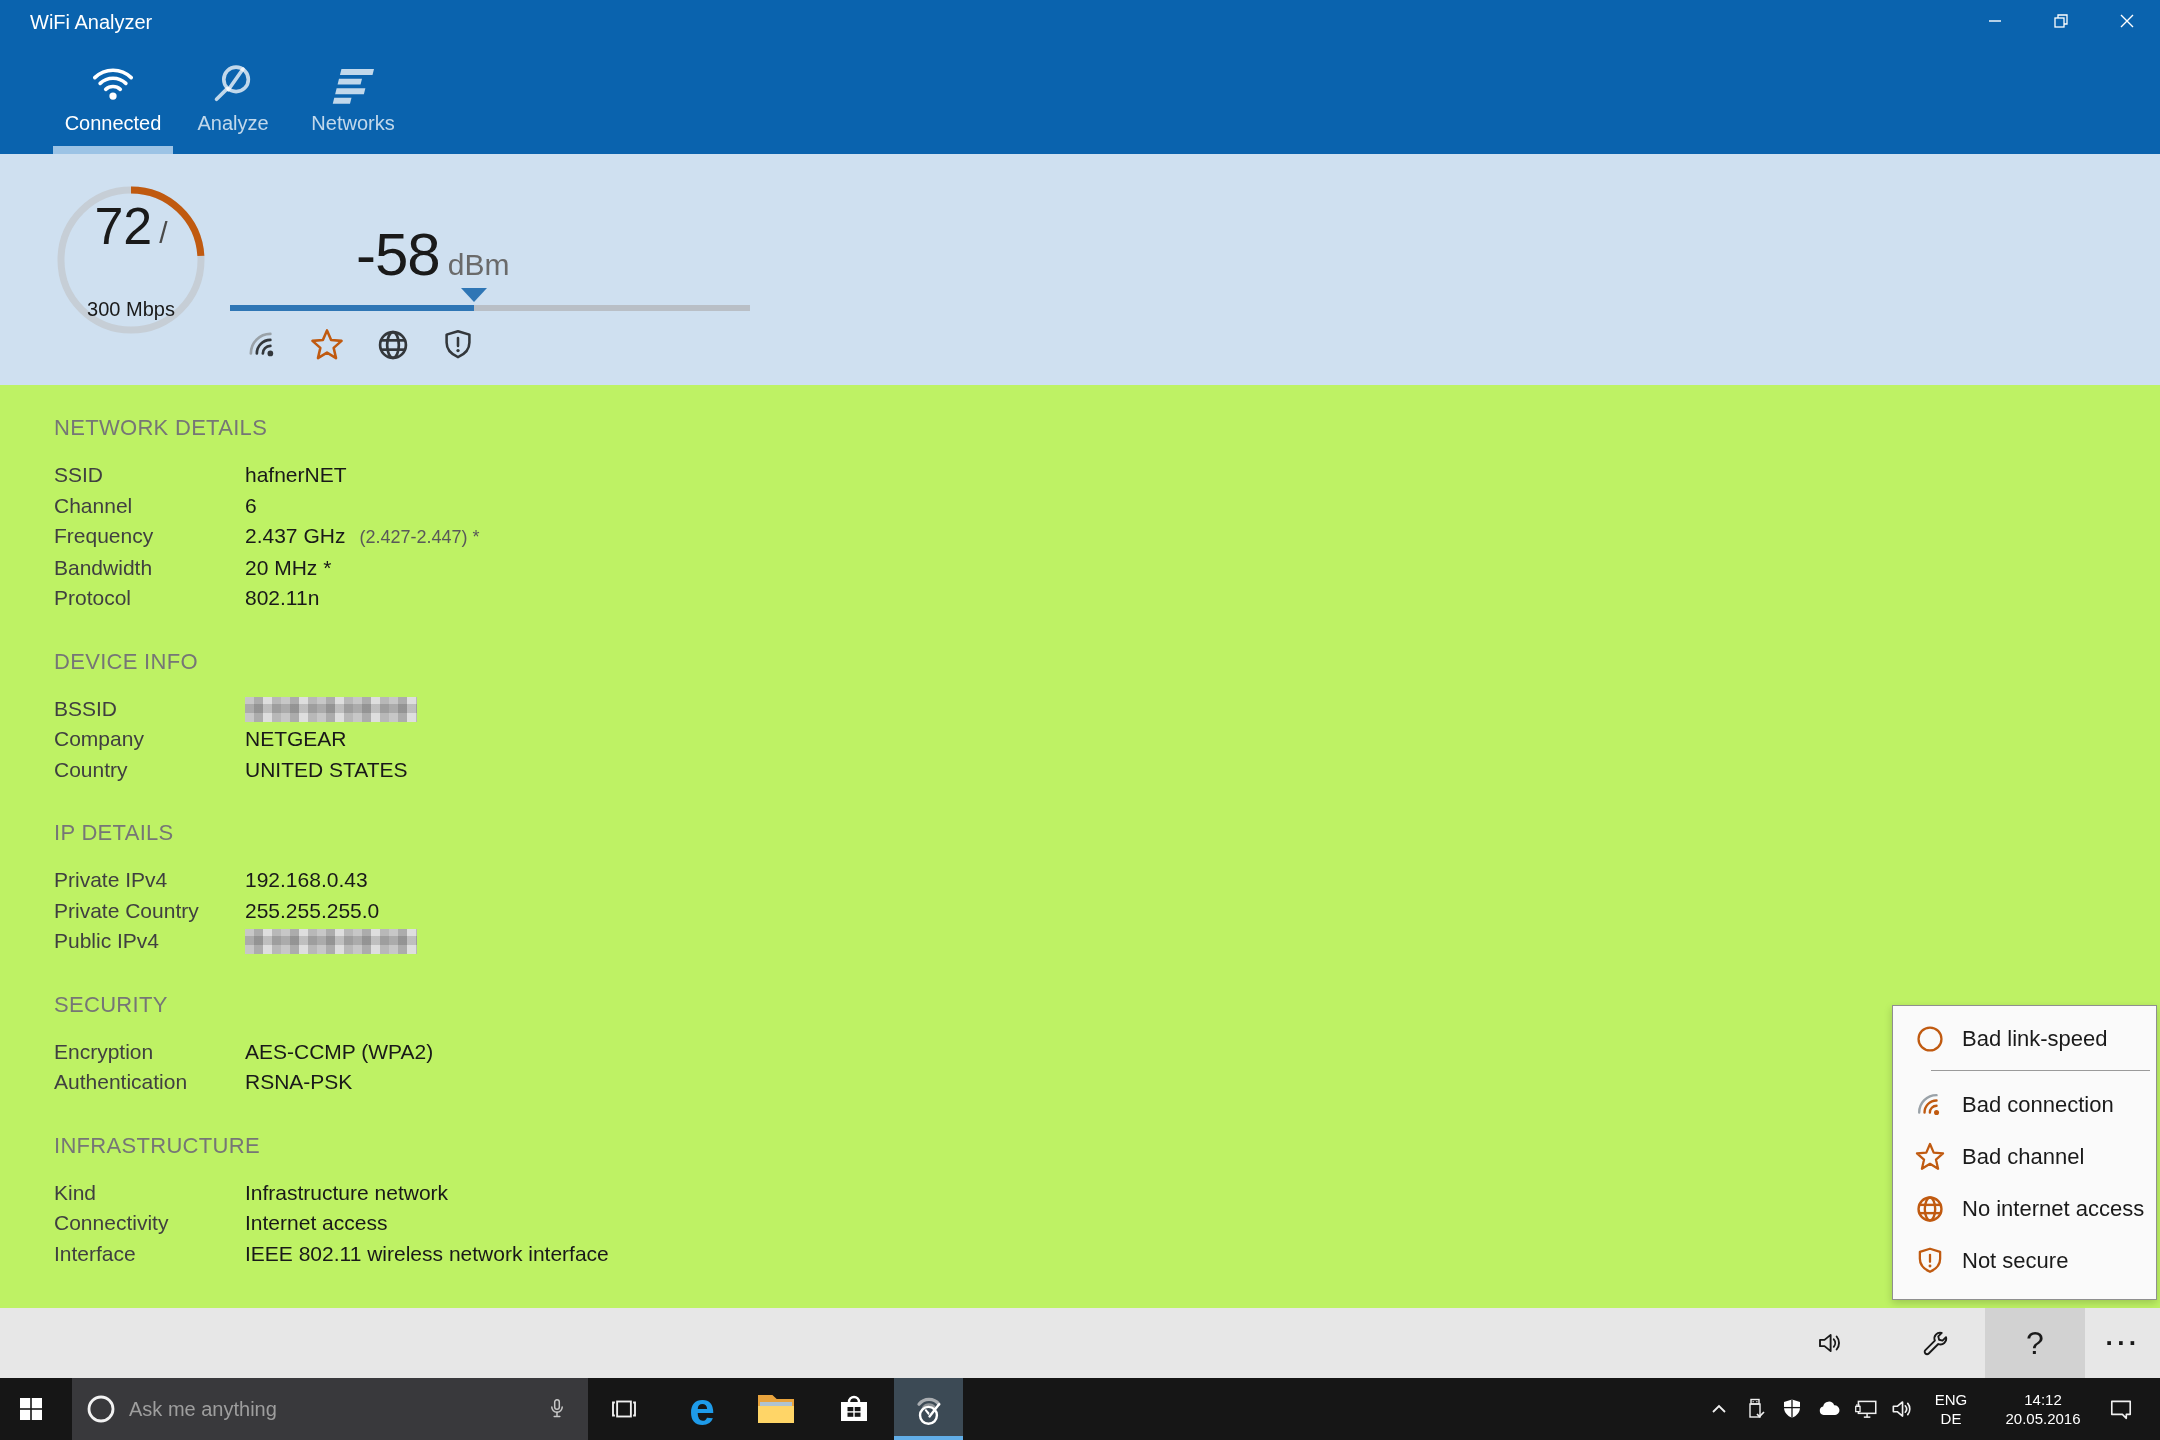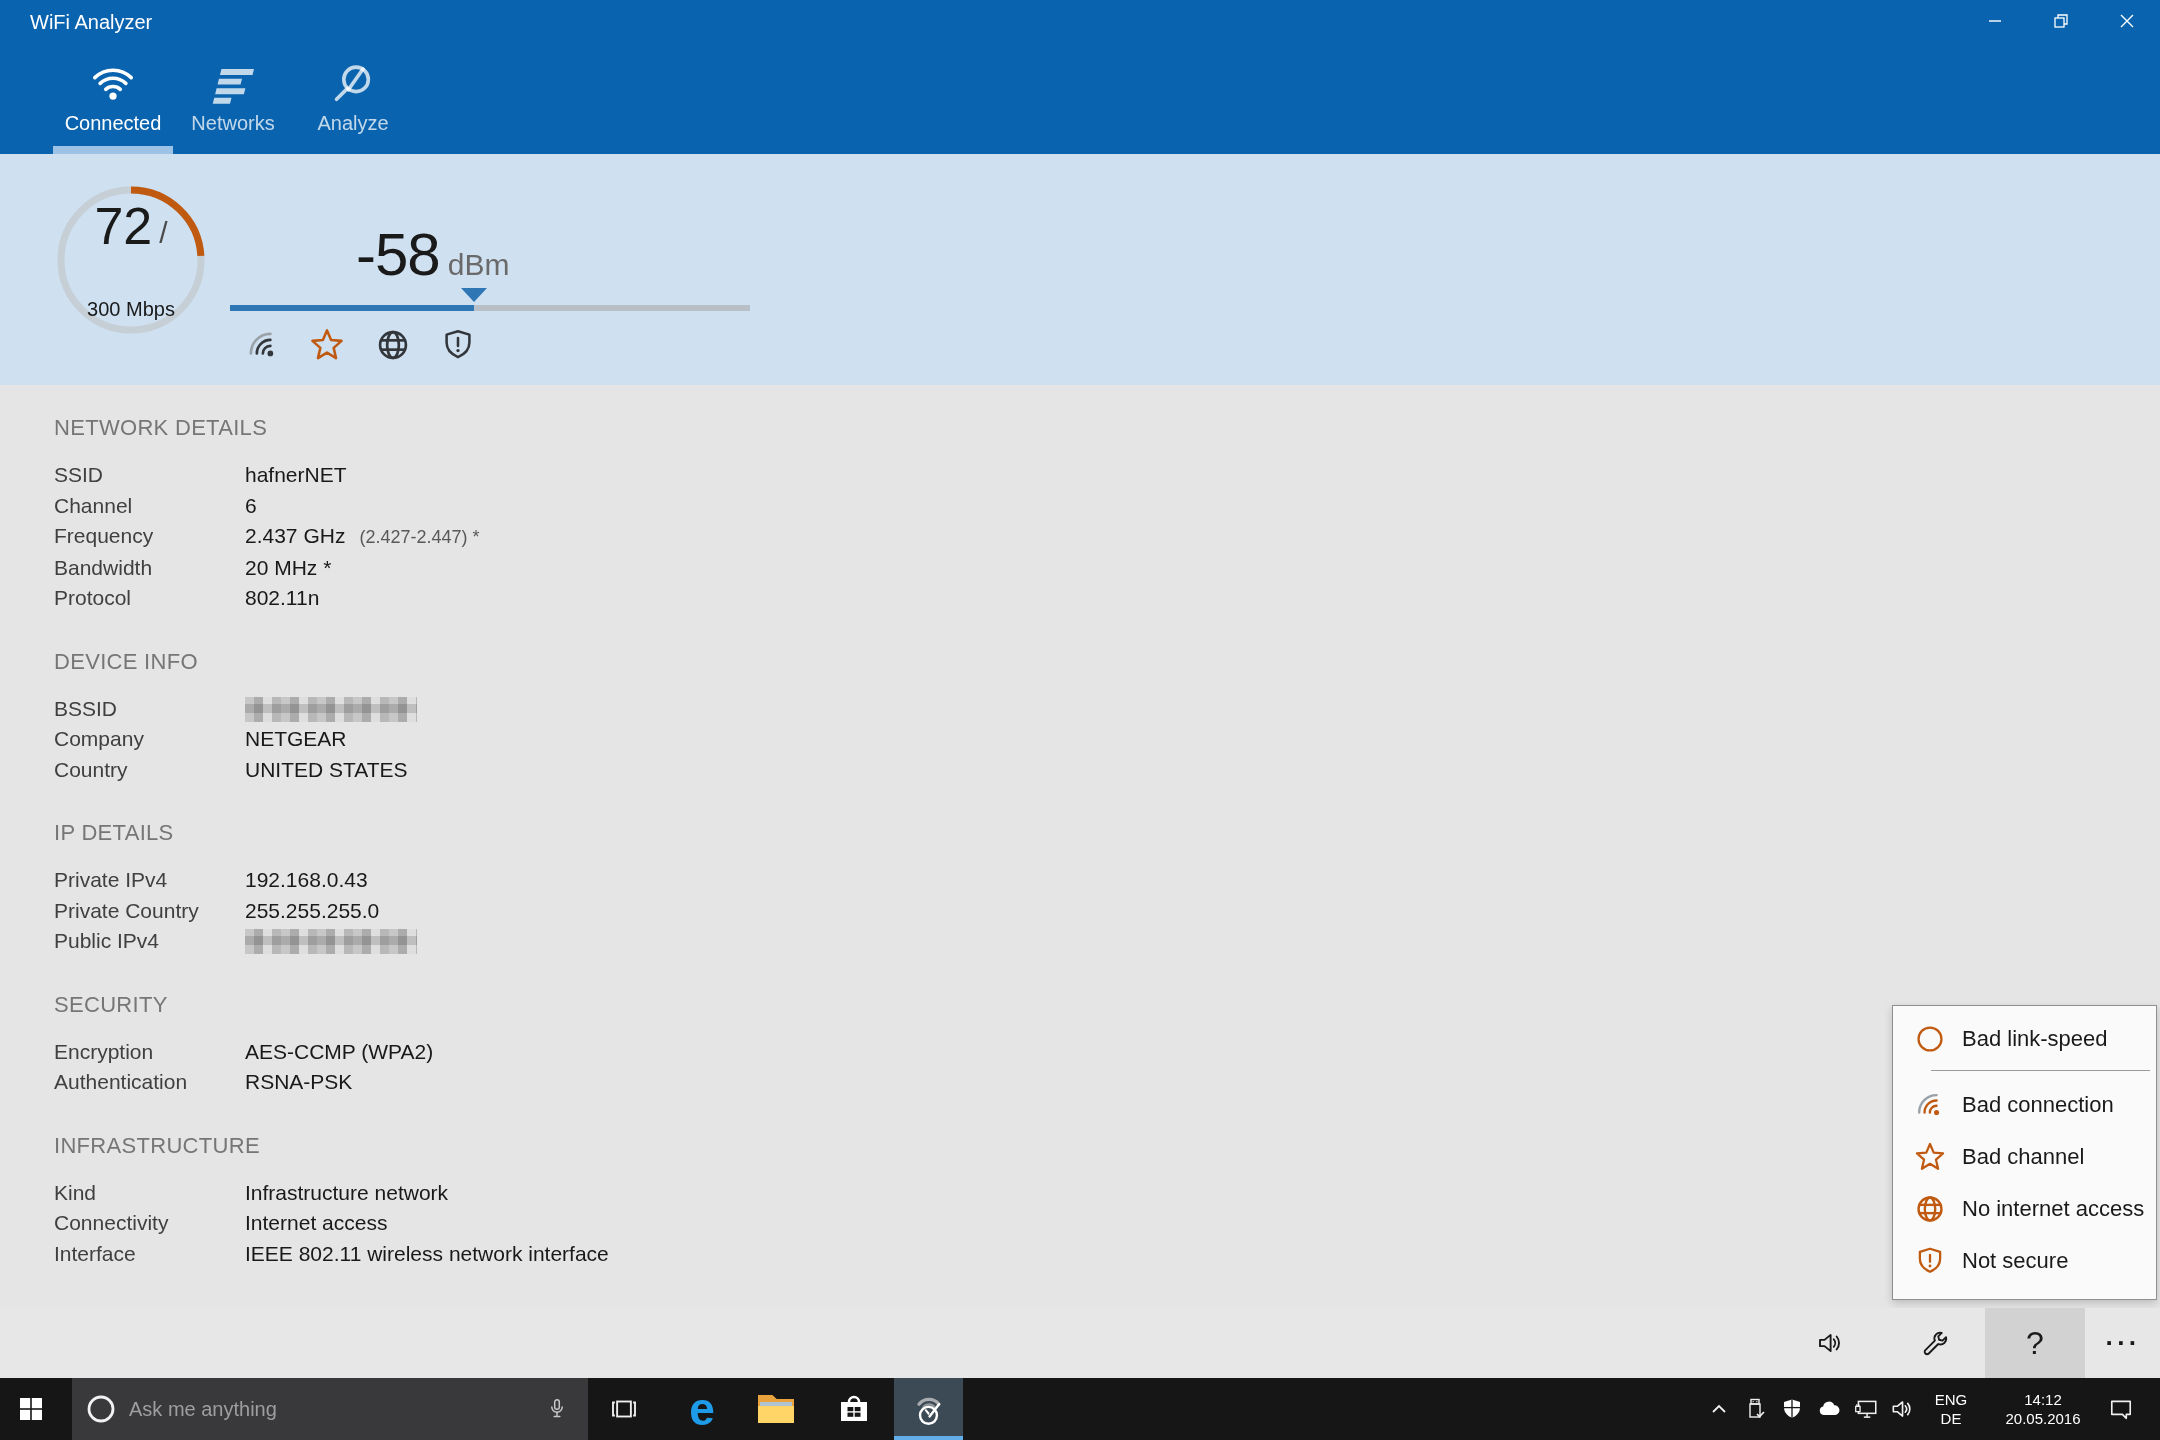--- a/index.html
+++ b/index.html
@@ -42,21 +42,21 @@
   .dbm-unit{font-size:30px;font-weight:300;color:#6A6A6A;margin-left:8px;}
   .slider{position:absolute;left:230px;top:151px;width:520px;height:6px;background:#B9BFC6;cursor:pointer;}
   .slider-fill{position:absolute;left:0;top:0;height:6px;background:var(--slider-blue);}
   .slider-thumb{position:absolute;top:-17px;width:0;height:0;border-left:13px solid transparent;border-right:13px solid transparent;border-top:14px solid var(--slider-blue);}
   .status-icons{position:absolute;left:0;top:172px;width:520px;height:38px;}
   .status-icon{position:absolute;width:38px;height:38px;display:flex;align-items:center;justify-content:center;color:#33373B;}
   .status-icon.orange{color:var(--accent-orange);}
   .conn-outer{stroke:#9AA2A8 !important;}
 
   
-  .content{position:absolute;left:0;top:385px;width:2160px;height:923px;background:#e5e5e5;padding:28px 0 0 54px;overflow:hidden;}
+  .content{position:absolute;left:0;top:385px;width:2160px;height:923px;background:#bef264;padding:28px 0 0 54px;overflow:hidden;}
   .detail-section{margin-bottom:33px;}
   .detail-section h2{font-size:22px;font-weight:400;color:#767676;line-height:30px;margin-bottom:17px;letter-spacing:.3px;}
   .row{line-height:30.5px;font-size:21px;white-space:nowrap;}
   .row-label{display:inline-block;width:191px;color:#404040;}
   .row-value{color:#191919;}
   .row-note{font-size:18px;color:#595959;margin-left:14px;}
   .redacted{display:inline-block;width:172px;height:25px;vertical-align:-6px;
     background:
       repeating-linear-gradient(90deg,#c7c7c7 0 9px,#acacac 9px 18px,#dedede 18px 27px,#b8b8b8 27px 36px),
       repeating-linear-gradient(0deg,rgba(255,255,255,.45) 0 9px,rgba(0,0,0,.14) 9px 18px,rgba(255,255,255,.2) 18px 26px);
@@ -137,41 +137,41 @@
             <path d="M5.3 11.7a9.7 9.7 0 0 1 13.4 0"></path>
             <path d="M2.5 8.7a13.6 13.6 0 0 1 19 0"></path>
             <circle cx="12" cy="18.3" r="1.9" fill="currentColor" stroke="none"></circle>
           </svg>
         </span>
         <span class="tab-label">Connected</span>
         <span class="tab-underline"></span>
       </div>
       <div class="tab">
         <span class="tab-icon">
+          <svg width="46" height="46" viewBox="0 0 24 24" fill="none" stroke="currentColor" stroke-width="1.9" stroke-linecap="round">
+            <circle cx="13.6" cy="9.6" r="6.4"></circle>
+            <path d="M9 14.4L3.4 20"></path>
+            <path d="M17.2 4.2L9.6 15"></path>
+          </svg>
+        </span>
+        <span class="tab-label">Analyze</span>
+      </div>
+      <div class="tab">
+        <span class="tab-icon">
           <svg width="46" height="46" viewBox="0 0 24 24" fill="currentColor">
             <g transform="skewX(-14)">
               <rect x="7" y="4.2" width="17" height="3.1"></rect>
               <rect x="7" y="9.2" width="12" height="3.1"></rect>
               <rect x="7" y="14.2" width="15" height="3.1"></rect>
               <rect x="7" y="19.2" width="9" height="3.1"></rect>
             </g>
           </svg>
         </span>
         <span class="tab-label">Networks</span>
       </div>
-      <div class="tab">
-        <span class="tab-icon">
-          <svg width="46" height="46" viewBox="0 0 24 24" fill="none" stroke="currentColor" stroke-width="1.9" stroke-linecap="round">
-            <circle cx="13.6" cy="9.6" r="6.4"></circle>
-            <path d="M9 14.4L3.4 20"></path>
-            <path d="M17.2 4.2L9.6 15"></path>
-          </svg>
-        </span>
-        <span class="tab-label">Analyze</span>
-      </div>
     </nav>
   </header>
 
   <section class="hero">
     <div class="gauge">
       <svg width="156" height="156" viewBox="0 0 156 156">
         <circle cx="78" cy="78" r="70" fill="none" stroke="#C6CED6" stroke-width="7"></circle>
         <circle cx="78" cy="78" r="70" fill="none" stroke="var(--accent-orange)" stroke-width="7" transform="rotate(-90 78 78)" stroke-dasharray="105.6 334.3"></circle>
       </svg>
       <div class="gauge-text">

